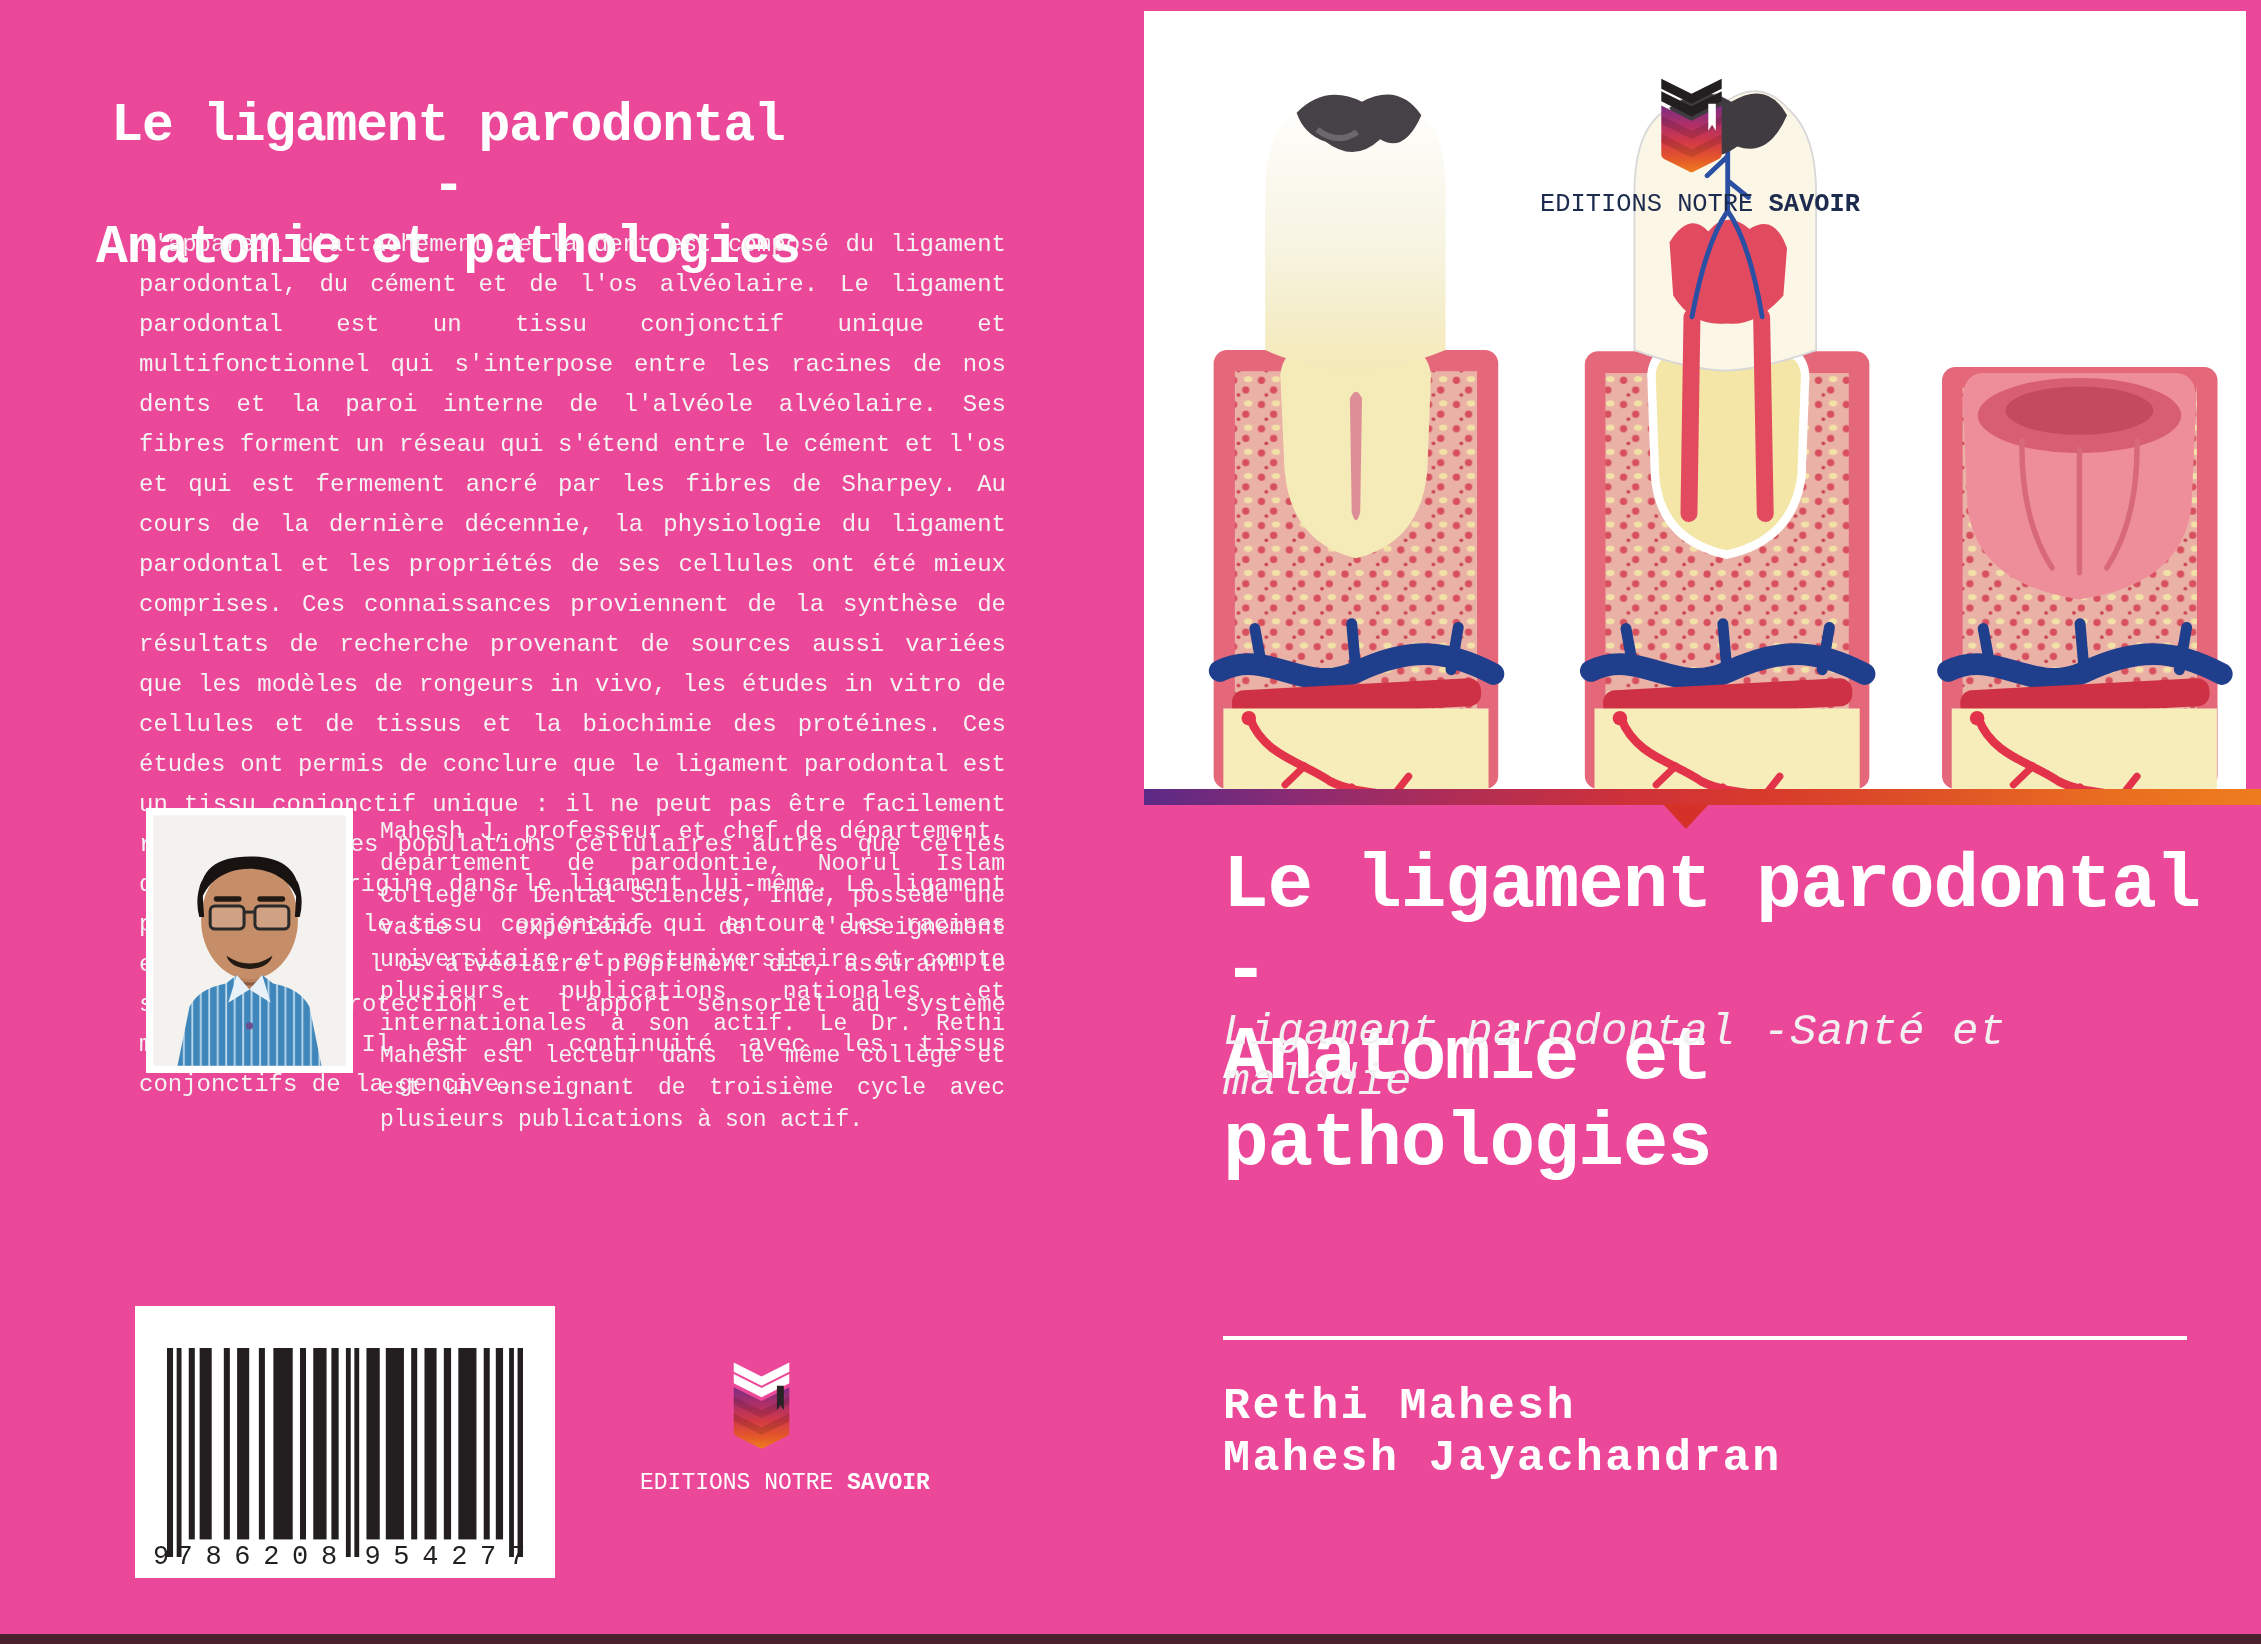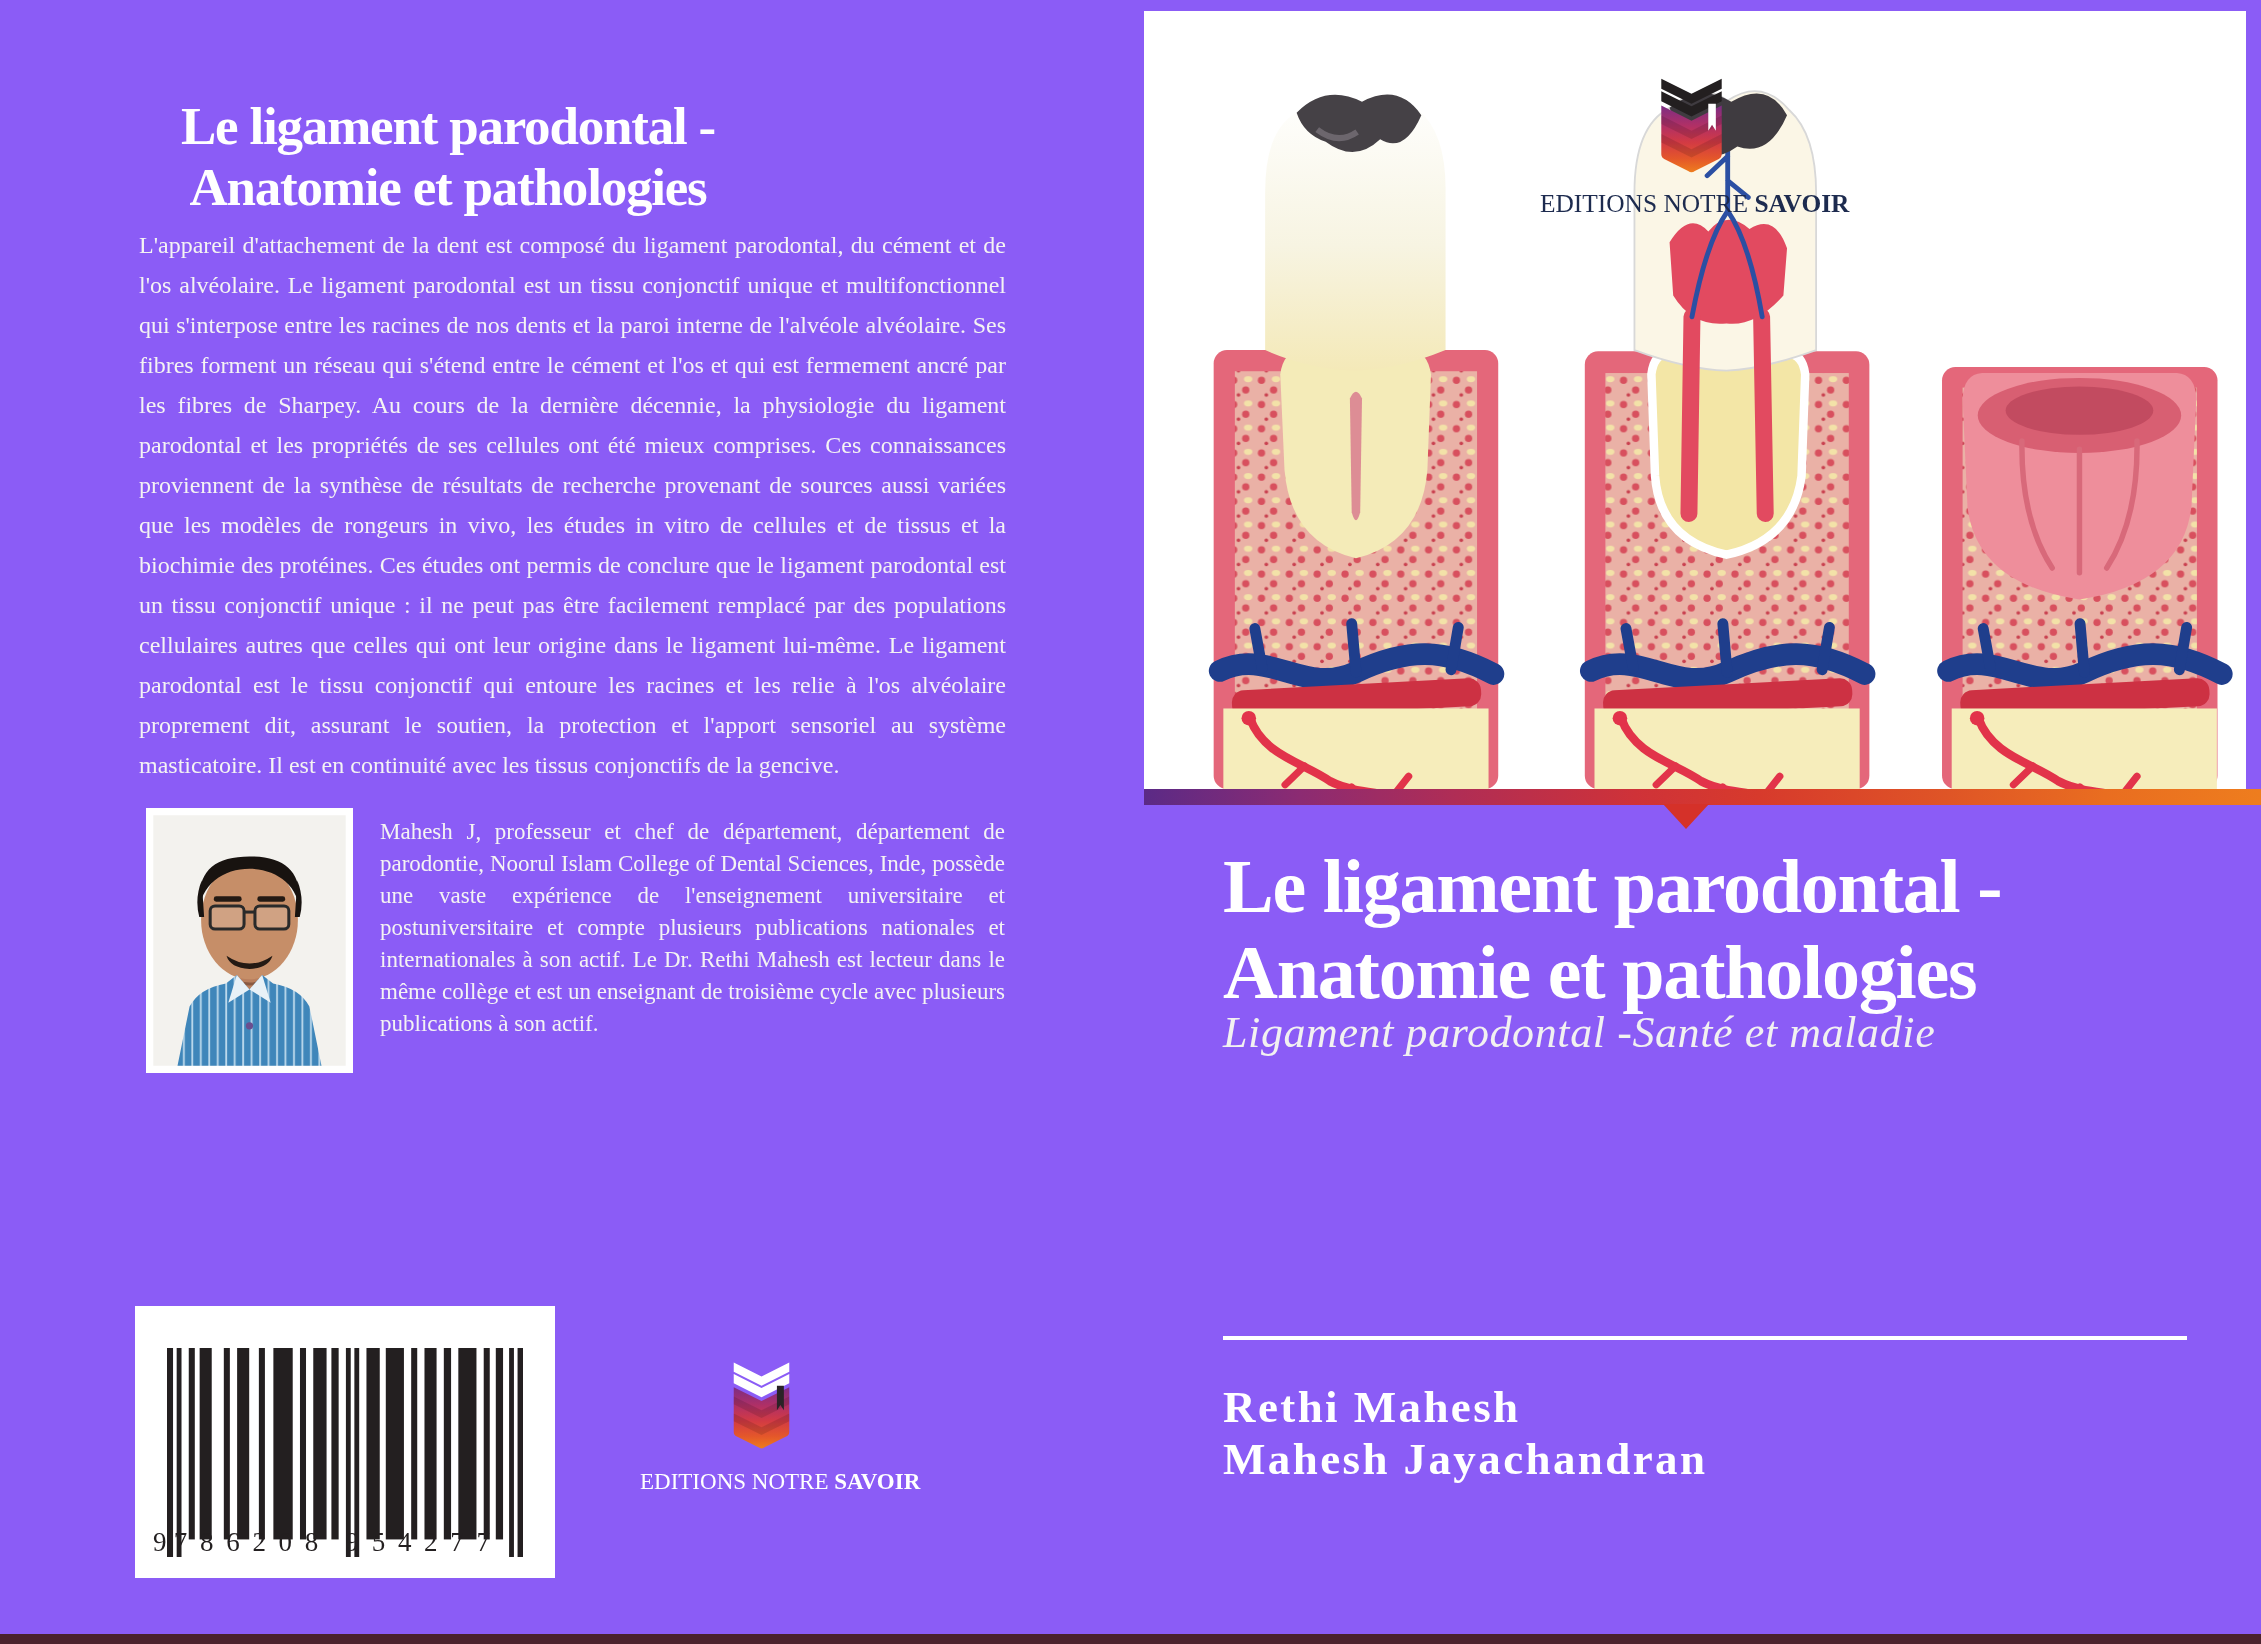--- a/index.html
+++ b/index.html
@@ -1,31 +1,31 @@
 <!DOCTYPE html>
 <html style="font-size:9.7px"><head>
 <meta charset="utf-8">
 <style>
   html,body{margin:0;padding:0;background:#211d1e;}
-  .canvas{position:relative;width:2261px;height:1644px;background:#8b5cf6;overflow:hidden;
-          font-family:Liberation Serif, serif;color:#fff;}
+  .canvas{position:relative;width:2261px;height:1644px;background:#ec4899;overflow:hidden;
+          font-family:Liberation Mono, monospace;color:#fff;}
   .abs{position:absolute;}
 
   
   .back-title{left:85px;top:96px;width:726px;text-align:center;font-weight:bold;
               font-size:53px;line-height:61px;letter-spacing:-1.2px;color:#fff;}
   .blurb{left:139px;top:225px;width:867px;font-size:24px;line-height:40px;
          text-align:justify;color:#f4f3f3;}
   .photo-frame{left:146px;top:808px;width:207px;height:265px;background:#fff;}
   .bio{left:380px;top:816px;width:625px;font-size:23px;line-height:32px;
        text-align:justify;color:#f4f3f3;}
 
   .barcode-box{left:135px;top:1306px;width:420px;height:272px;background:#fff;}
   .barcode-bars{position:absolute;left:32px;top:42px;width:356px;height:209px;color:#231f20;}
-  .barcode-digits{position:absolute;left:18px;bottom:20px;right:9.7px;color:#231f20;
+  .barcode-digits{position:absolute;left:18px;bottom:6px;right:9.7px;color:#231f20;
                   font-size:27px;letter-spacing:12.7px;white-space:nowrap;}
   .barcode-digits .lead{margin-right:7.3px;letter-spacing:0;}
   .barcode-digits .g2{margin-left:14.5px;}
 
   .back-logo{left:640px;top:1361px;width:242px;text-align:center;}
   .back-logo .wordmark{margin-top:14.5px;font-size:23px;letter-spacing:0px;color:#fff;white-space:nowrap;}
   .wordmark b{font-weight:bold;margin-top:16px;}
 
   
   .art-panel{left:1144px;top:11px;width:1102px;height:778px;background:#fff;}

